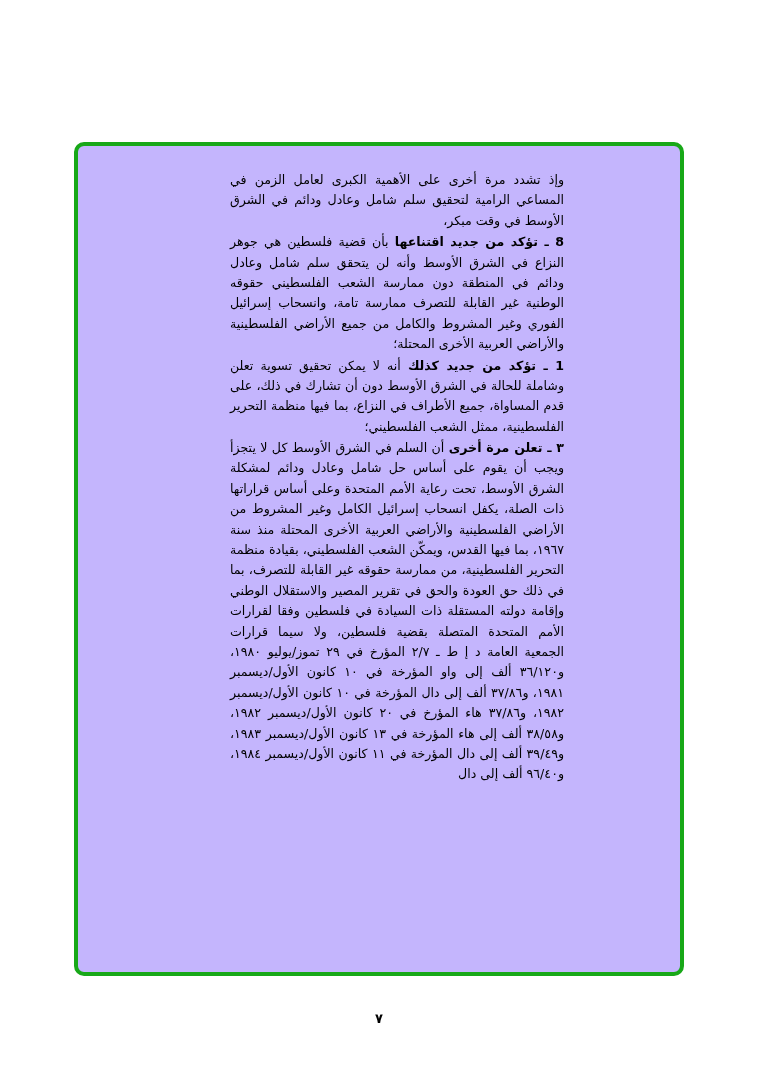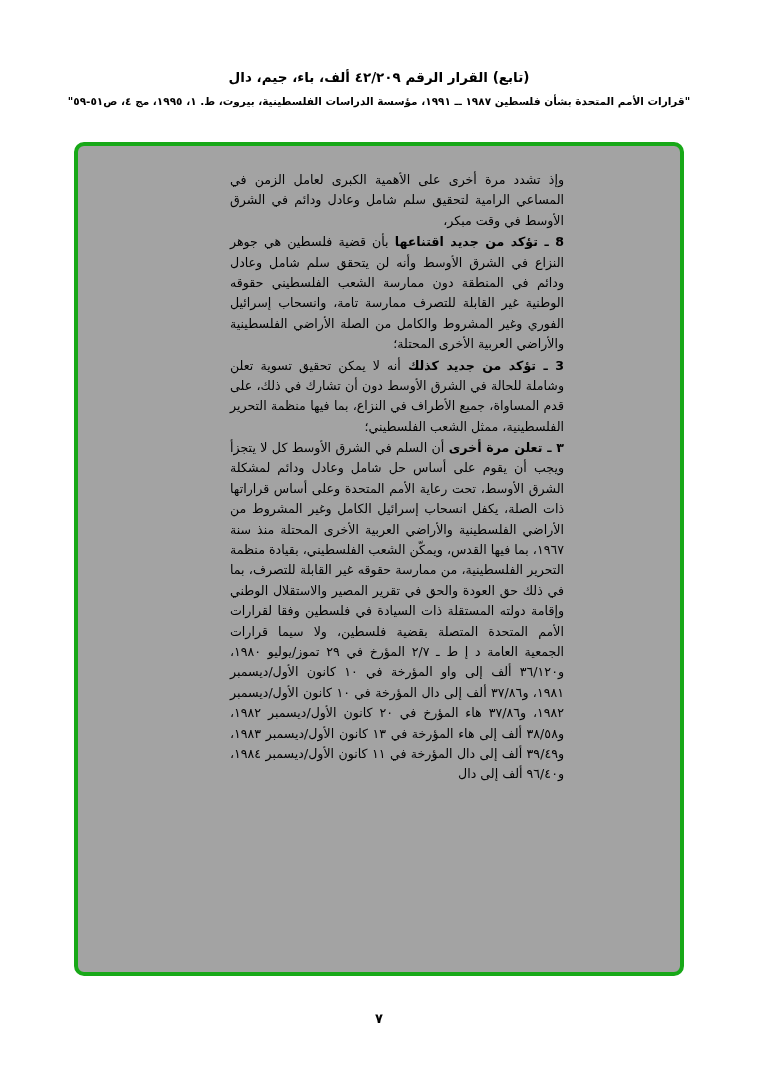--- a/index.html
+++ b/index.html
@@ -40,21 +40,21 @@
   }
   .frame {
     position: absolute;
     top: 142px;
     left: 74px;
     width: 610px;
     height: 834px;
     border: 4px solid #18a818;
     border-radius: 10px;
     box-sizing: border-box;
-    background: #a3a3a3;
+    background: #c4b5fd;
   }
   .frame-inner {
     position: absolute;
     top: 0;
     left: 0;
     right: 0;
     bottom: 0;
   }
   .content {
     position: absolute;
@@ -82,34 +82,30 @@
     text-align: center;
     font-size: 13px;
     font-weight: bold;
   }
 </style>
 </head>
 <body>
 
 <div class="page">
 
-  <div class="header">
-    <div class="header-title">(تابع) القرار الرقم ٤٢/٢٠٩ ألف، باء، جيم، دال</div>
-    <div class="header-source">"قرارات الأمم المتحدة بشأن فلسطين ١٩٨٧ ــ ١٩٩١، مؤسسة الدراسات الفلسطينية، بيروت، ط. ١، ١٩٩٥، مج ٤، ص٥١-٥٩"</div>
-  </div>
 
   <div class="frame">
     <div class="frame-inner">
       <div class="content">
 
         <p class="para"><b></b><span>وإذ تشدد مرة أخرى على الأهمية الكبرى لعامل الزمن في المساعي الرامية لتحقيق سلم شامل وعادل ودائم في الشرق الأوسط في وقت مبكر،</span></p>
 
-        <p class="para"><b>8 ـ تؤكد من جديد اقتناعها</b><span> بأن قضية فلسطين هي جوهر النزاع في الشرق الأوسط وأنه لن يتحقق سلم شامل وعادل ودائم في المنطقة دون ممارسة الشعب الفلسطيني حقوقه الوطنية غير القابلة للتصرف ممارسة تامة، وانسحاب إسرائيل الفوري وغير المشروط والكامل من الصلة الأراضي الفلسطينية والأراضي العربية الأخرى المحتلة؛</span></p>
+        <p class="para"><b>8 ـ تؤكد من جديد اقتناعها</b><span> بأن قضية فلسطين هي جوهر النزاع في الشرق الأوسط وأنه لن يتحقق سلم شامل وعادل ودائم في المنطقة دون ممارسة الشعب الفلسطيني حقوقه الوطنية غير القابلة للتصرف ممارسة تامة، وانسحاب إسرائيل الفوري وغير المشروط والكامل من جميع الأراضي الفلسطينية والأراضي العربية الأخرى المحتلة؛</span></p>
 
-        <p class="para"><b>3 ـ تؤكد من جديد كذلك</b><span> أنه لا يمكن تحقيق تسوية تعلن وشاملة للحالة في الشرق الأوسط دون أن تشارك في ذلك، على قدم المساواة، جميع الأطراف في النزاع، بما فيها منظمة التحرير الفلسطينية، ممثل الشعب الفلسطيني؛</span></p>
+        <p class="para"><b>1 ـ تؤكد من جديد كذلك</b><span> أنه لا يمكن تحقيق تسوية تعلن وشاملة للحالة في الشرق الأوسط دون أن تشارك في ذلك، على قدم المساواة، جميع الأطراف في النزاع، بما فيها منظمة التحرير الفلسطينية، ممثل الشعب الفلسطيني؛</span></p>
 
         <p class="para"><b>٣ ـ تعلن مرة أخرى</b><span> أن السلم في الشرق الأوسط كل لا يتجزأ ويجب أن يقوم على أساس حل شامل وعادل ودائم لمشكلة الشرق الأوسط، تحت رعاية الأمم المتحدة وعلى أساس قراراتها ذات الصلة، يكفل انسحاب إسرائيل الكامل وغير المشروط من الأراضي الفلسطينية والأراضي العربية الأخرى المحتلة منذ سنة ١٩٦٧، بما فيها القدس، ويمكّن الشعب الفلسطيني، بقيادة منظمة التحرير الفلسطينية، من ممارسة حقوقه غير القابلة للتصرف، بما في ذلك حق العودة والحق في تقرير المصير والاستقلال الوطني وإقامة دولته المستقلة ذات السيادة في فلسطين وفقا لقرارات الأمم المتحدة المتصلة بقضية فلسطين، ولا سيما قرارات الجمعية العامة د إ ط ـ ٢/٧ المؤرخ في ٢٩ تموز/يوليو ١٩٨٠، و٣٦/١٢٠ ألف إلى واو المؤرخة في ١٠ كانون الأول/ديسمبر ١٩٨١، و٣٧/٨٦ ألف إلى دال المؤرخة في ١٠ كانون الأول/ديسمبر ١٩٨٢، و٣٧/٨٦ هاء المؤرخ في ٢٠ كانون الأول/ديسمبر ١٩٨٢، و٣٨/٥٨ ألف إلى هاء المؤرخة في ١٣ كانون الأول/ديسمبر ١٩٨٣، و٣٩/٤٩ ألف إلى دال المؤرخة في ١١ كانون الأول/ديسمبر ١٩٨٤، و٩٦/٤٠ ألف إلى دال</span></p>
 
       </div>
     </div>
   </div>
 
   <div class="page-number">٧</div>
 
 </div>

